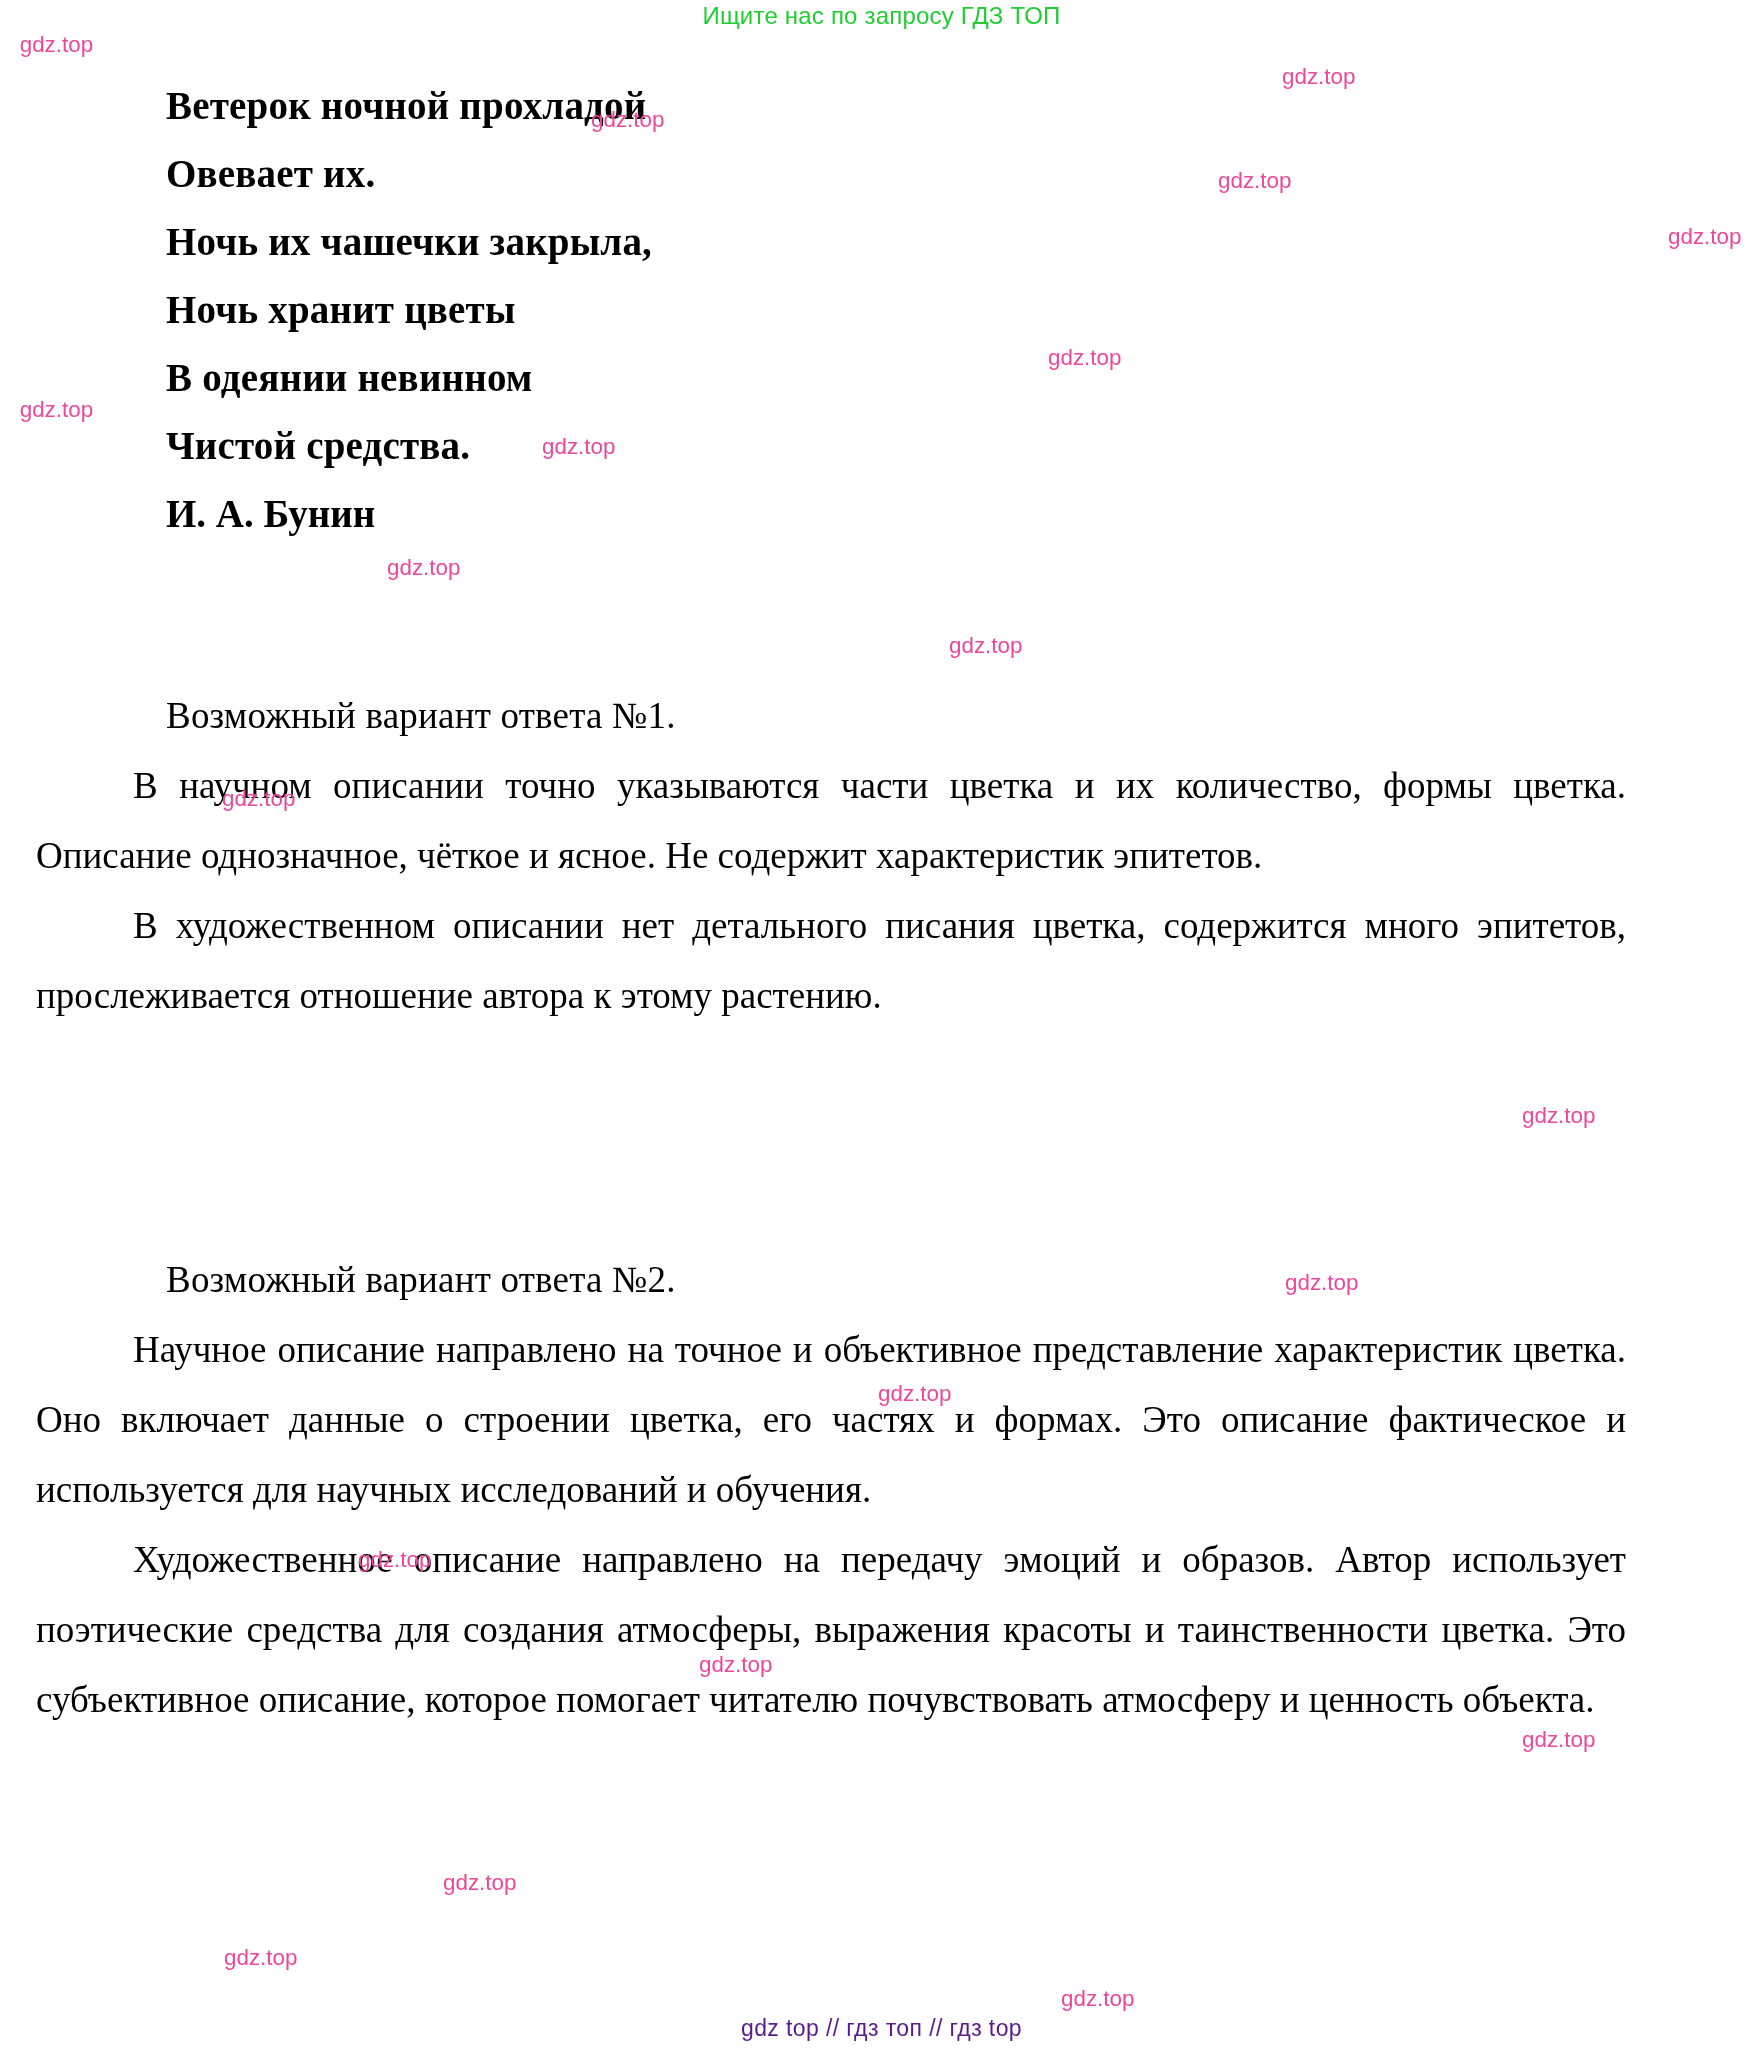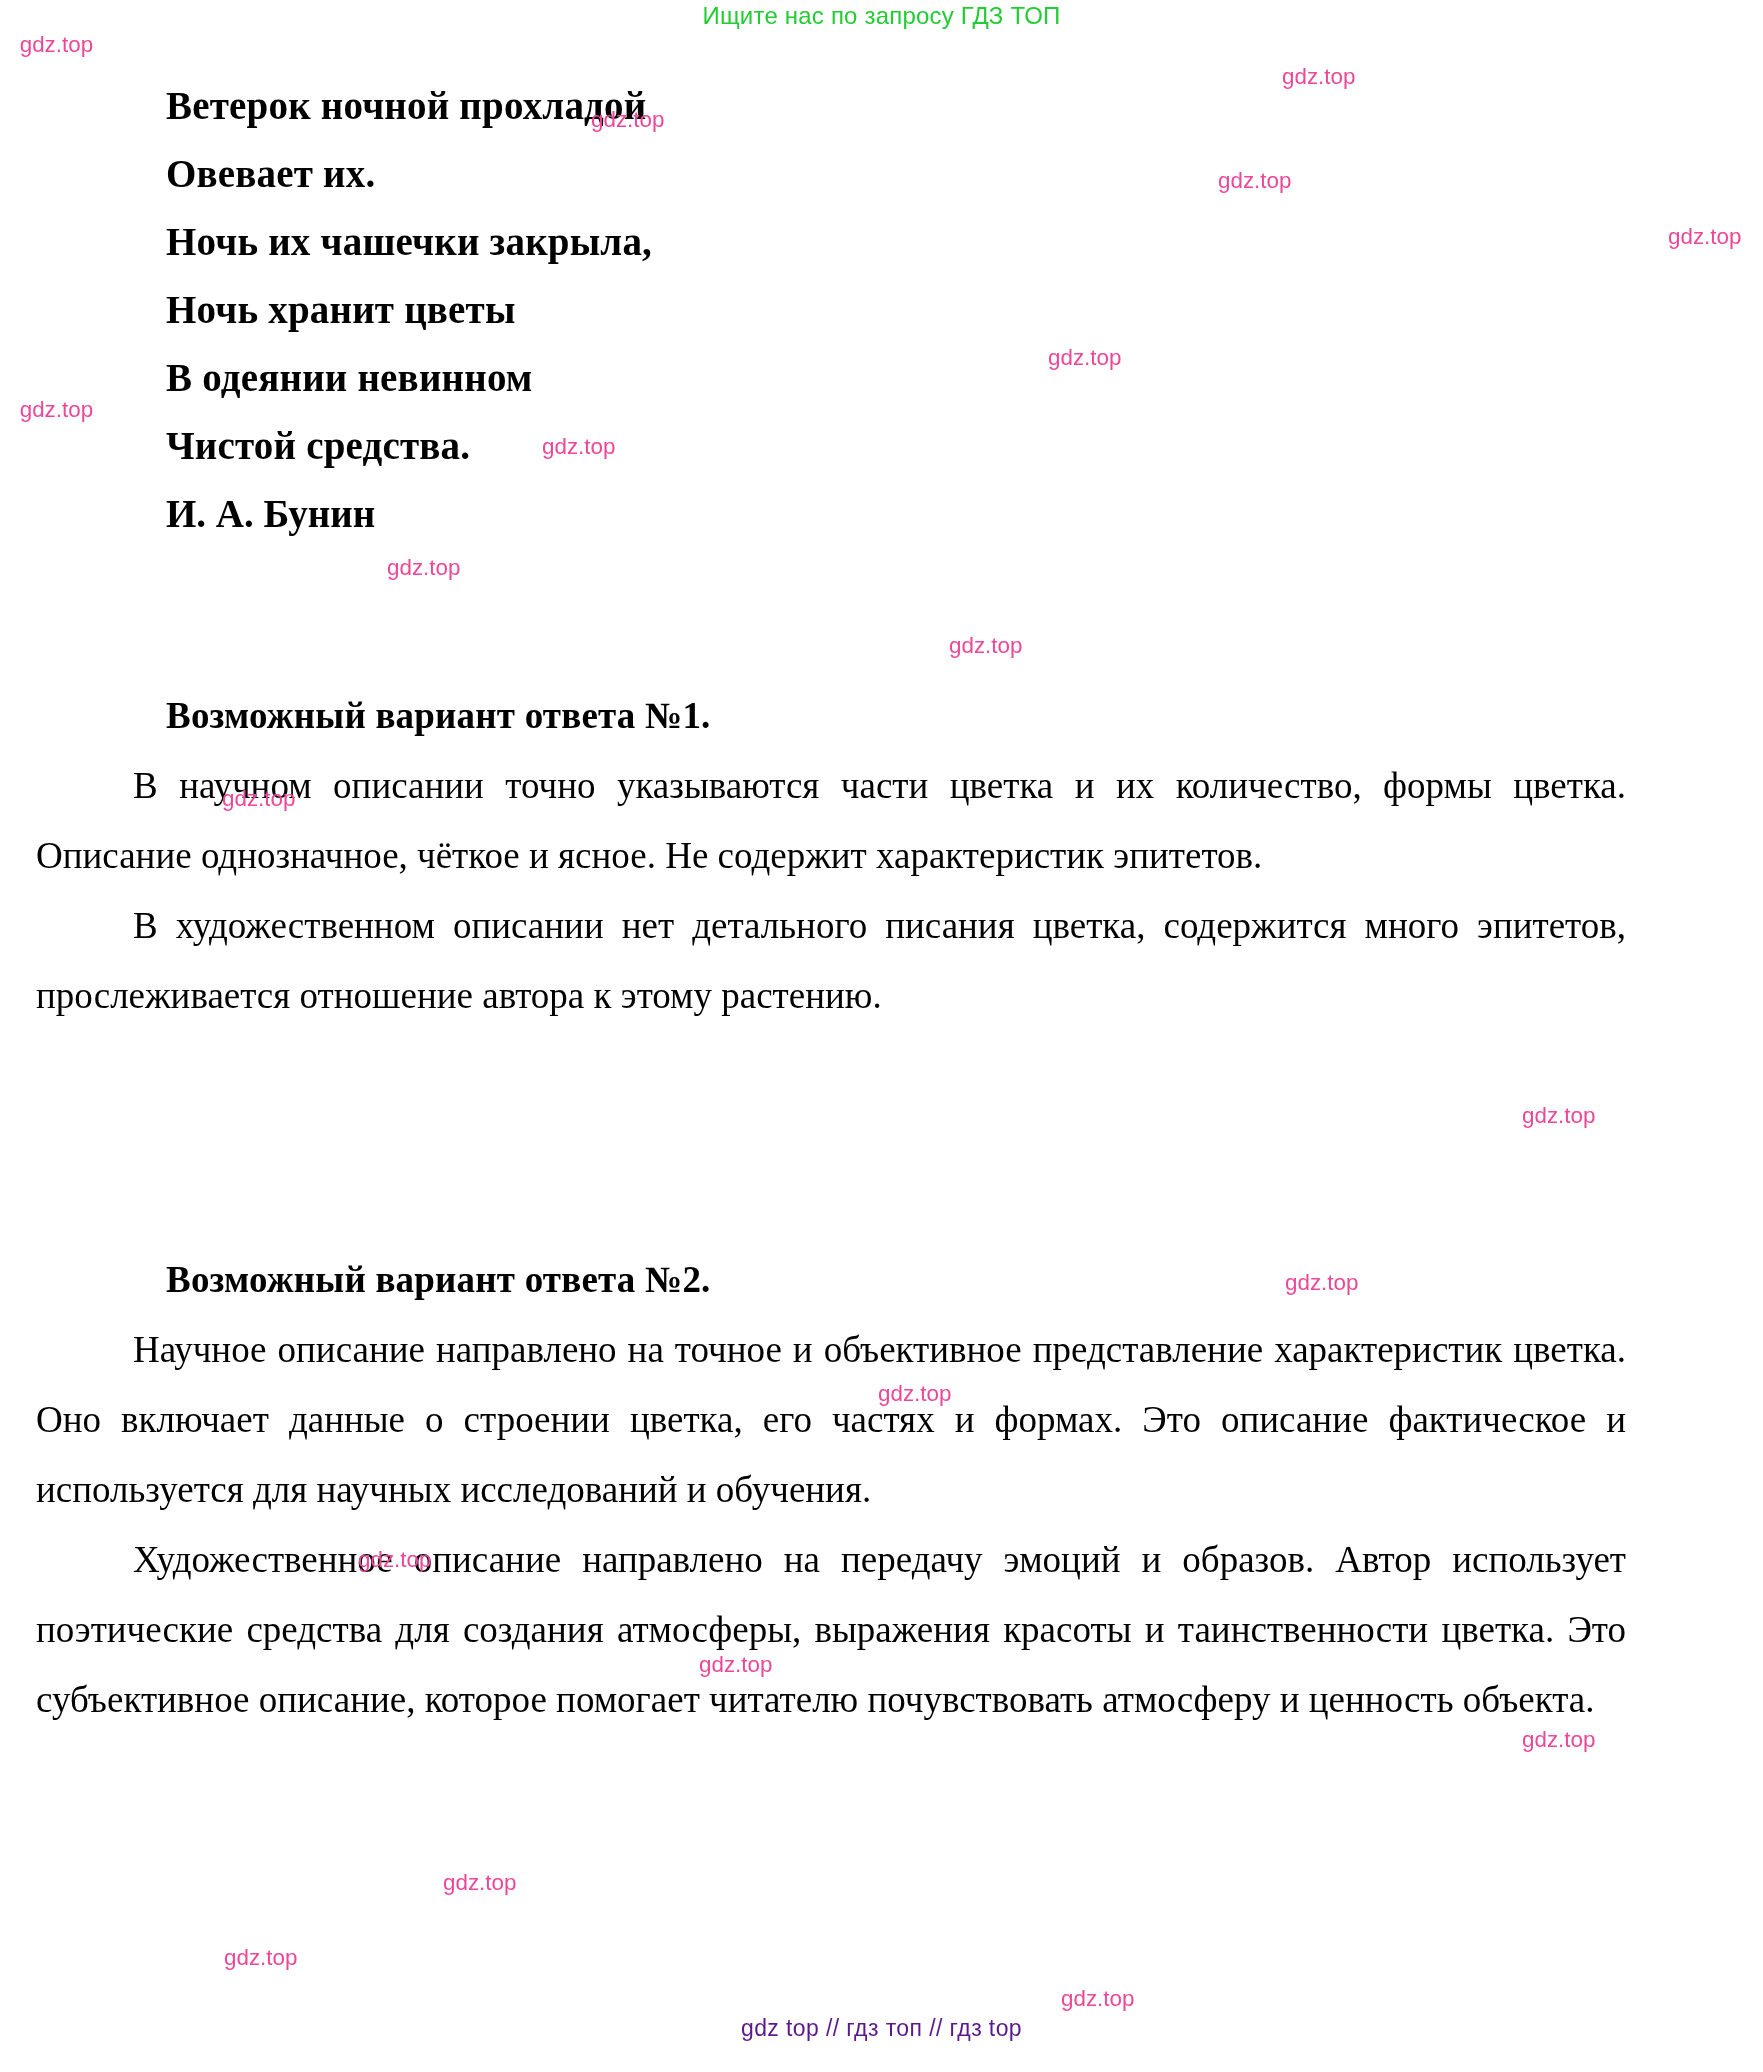--- a/index.html
+++ b/index.html
@@ -69,21 +69,21 @@
   .answer-block {
     position: absolute;
     left: 36px;
     width: 1590px;
   }
   #answer-1 { top: 694px; }
   #answer-2 { top: 1258px; }
 
   .answer-heading {
     font-size: 37px;
-    font-weight: bold;
+    font-weight: normal;
     margin: 0 0 14.3px 130px;
     white-space: nowrap;
     letter-spacing: 0.2px;
   }
 
   .answer-para {
     font-size: 37px;
     line-height: 70px;
     text-align: justify;
     text-indent: 97px;

